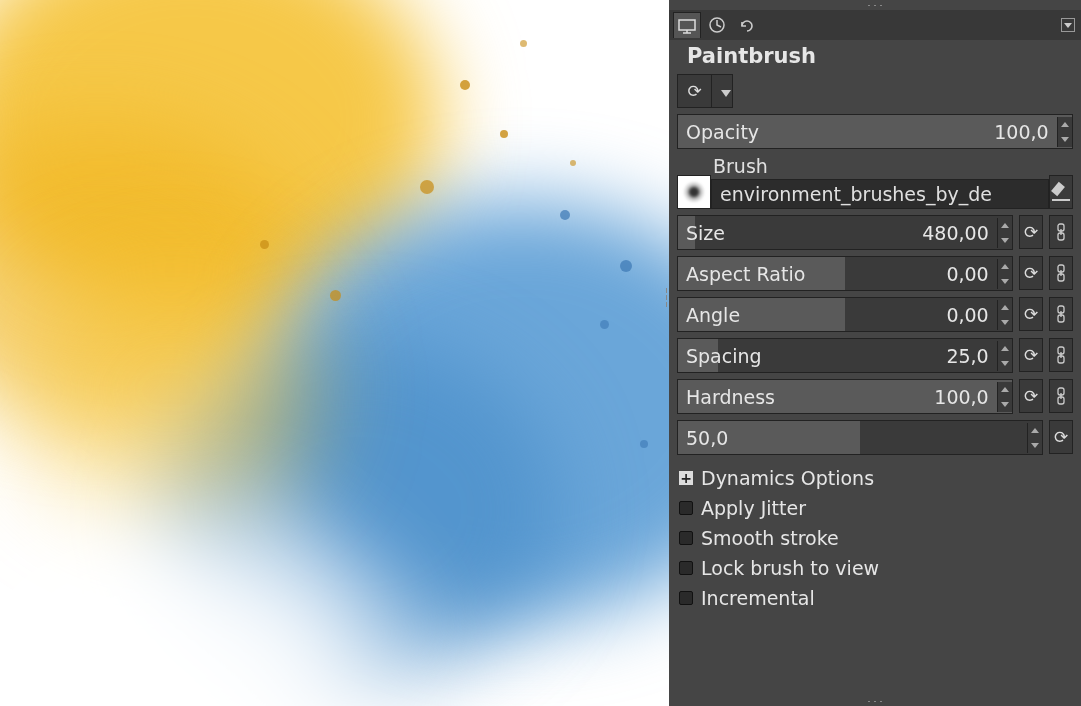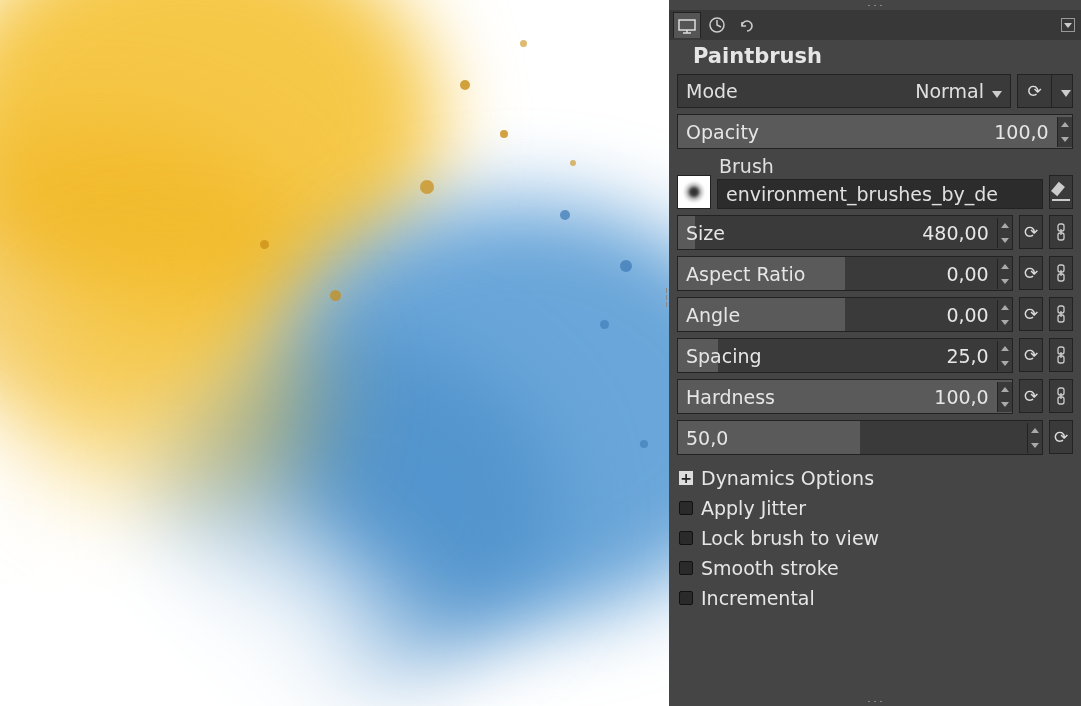--- a/index.html
+++ b/index.html
@@ -44,21 +44,21 @@
   width: 28px; height: 26px;
   display:flex; align-items:center; justify-content:center;
   color:#ccc;
 }
 .dock-tab.active { background:#555; border:1px solid #222; border-bottom:none; }
 .dock-head .spacer { flex:1; }
 .dock-menu { width: 14px; height: 14px; border:1px solid #999; position:relative; }
 .dock-menu::before { content:""; position:absolute; left:2px; top:4px; border-left:4px solid transparent; border-right:4px solid transparent; border-top:5px solid #ccc; }
 .title {
   font-weight: bold; font-size: 21px;
-  padding: 4px 10px 6px 24px;
+  padding: 4px 10px 6px 18px;
   color:#e6e6e6;
 }
 .panel-body { padding: 0 8px; display:flex; flex-direction:column; gap:6px; }
 .row { display:flex; align-items:stretch; gap:6px; }
 .mode-box {
   flex:1; height:34px;
   background:#3a3a3a; border:1px solid #222;
   display:flex; align-items:center; padding:0 8px;
   font-size:19px;
 }
@@ -84,21 +84,21 @@
   overflow:hidden;
 }
 .slider .fill { position:absolute; left:0; top:0; bottom:0; background:#5a5a5a; }
 .slider .txt { position:relative; z-index:1; padding:0 8px; display:flex; width:100%; }
 .slider .txt .lbl { flex:1; }
 .slider .txt .val { text-align:left; }
 .spin { width:16px; height:30px; border-left:1px solid #222; display:flex; flex-direction:column; background:#3a3a3a; position:relative; z-index:1;}
 .spin .up, .spin .dn { flex:1; display:flex; align-items:center; justify-content:center; }
 .spin .up::before { content:""; border-left:4px solid transparent; border-right:4px solid transparent; border-bottom:5px solid #aaa; }
 .spin .dn::before { content:""; border-left:4px solid transparent; border-right:4px solid transparent; border-top:5px solid #aaa; }
-.brush-row { display:flex; align-items:flex-end; gap:6px; }
+.brush-row { display:flex; align-items:flex-end; }
 .brush-thumb {
   width:34px; height:34px; background:#fff; border:1px solid #222;
   position:relative;
 }
 .brush-thumb::before { content:""; position:absolute; inset:4px; background: radial-gradient(circle at 50% 50%, #333 0%, #333 20%, rgba(50,50,50,0.3) 40%, rgba(0,0,0,0) 65%); filter:blur(1px);}
 .brush-col { flex:1; display:flex; flex-direction:column; gap:2px; }
 .brush-lbl { font-size:19px; padding-left:2px; color:#e0e0e0; }
 .brush-name {
   height:30px; background:#2c2c2c; border:1px solid #222;
   display:flex; align-items:center; padding:0 8px; font-size:19px;
@@ -168,25 +168,20 @@
     </div>
     <div class="spacer"></div>
     <div class="dock-menu"></div>
   </div>
 
   <div class="title">Paintbrush</div>
 
   <div class="panel-body">
 
     <div class="row">
-      <div class="mode-box">
-        <span class="lbl">Mode</span>
-        <span class="val">Normal</span>
-        <span class="chev"></span>
-      </div>
       <div class="split-btn">
         <div class="icon-btn">
             <span class="reset-icon">⟳</span>
           </div>
         <div class="icon-btn">
             <span class="chev"></span>
           </div>
       </div>
     </div>
 
@@ -356,25 +351,25 @@
       <div class="opt">
         <div class="expander">+</div>
         <span>Dynamics Options</span>
       </div>
       <div class="opt">
         <div class="chk"></div>
         <span>Apply Jitter</span>
       </div>
       <div class="opt">
         <div class="chk"></div>
+        <span>Smooth stroke</span>
+      </div>
+      <div class="opt">
+        <div class="chk"></div>
         <span>Lock brush to view</span>
-      </div>
-      <div class="opt">
-        <div class="chk"></div>
-        <span>Smooth stroke</span>
       </div>
       <div class="opt">
         <div class="chk"></div>
         <span>Incremental</span>
       </div>
     </div>
 
   </div>
 
   <div style="flex:1"></div>

